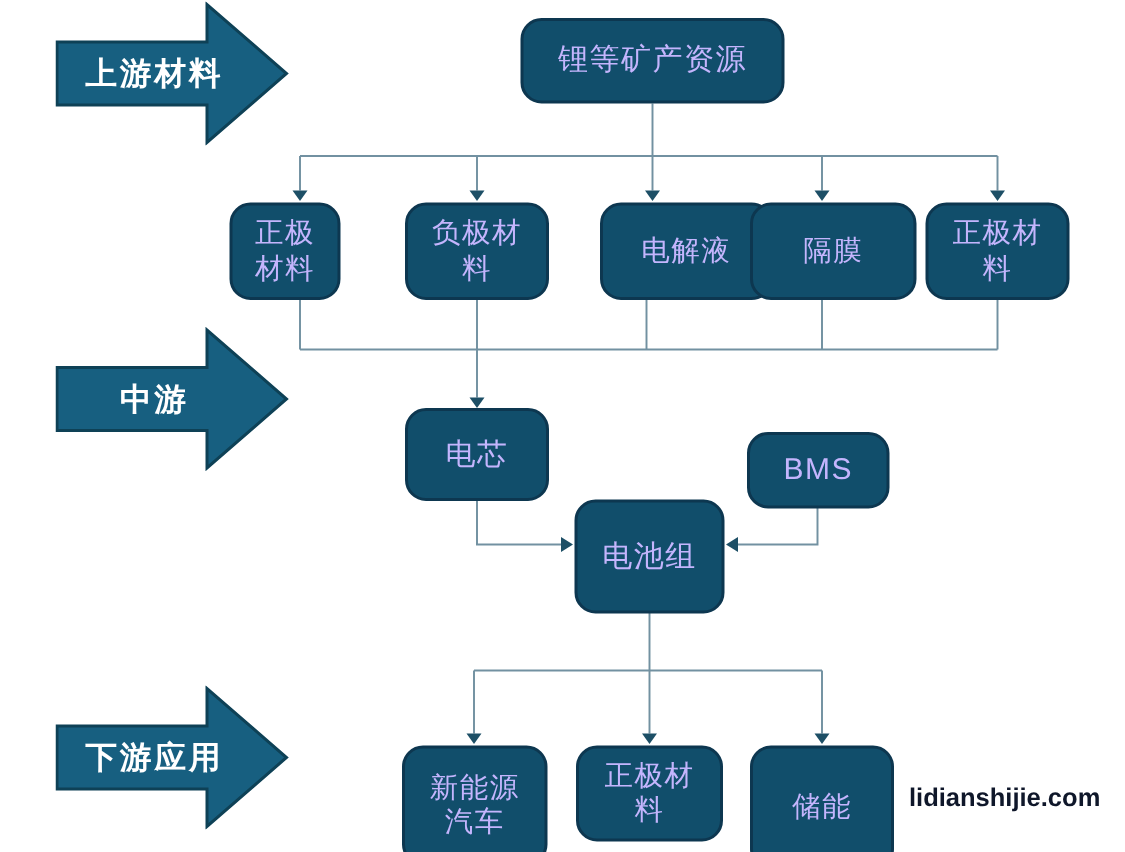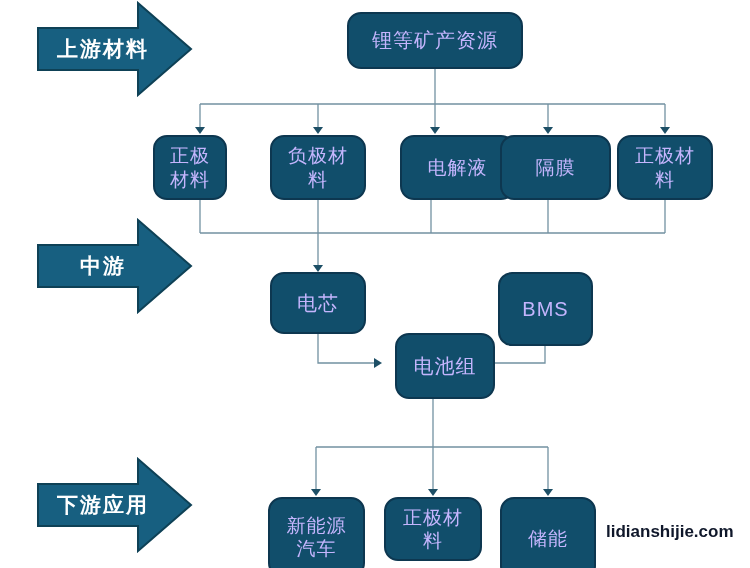--- a/index.html
+++ b/index.html
@@ -153,24 +153,24 @@
   <div class="node" style="left:500px;top:135px;width:111px;height:65px">
     <span class="node-label">隔膜</span>
   </div>
   <div class="node" style="left:617px;top:135px;width:96px;height:65px">
     <span class="node-label">正极材料</span>
   </div>
 
   <div class="node" style="left:270px;top:272px;width:96px;height:62px">
     <span class="node-label big">电芯</span>
   </div>
-  <div class="node" style="left:498px;top:272px;width:95px;height:74px">
+  <div class="node" style="left:498px;top:288px;width:95px;height:51px">
     <span class="node-label big">BMS</span>
   </div>
-  <div class="node" style="left:395px;top:333px;width:100px;height:66px">
+  <div class="node" style="left:383px;top:333px;width:100px;height:76px">
     <span class="node-label big">电池组</span>
   </div>
 
   <div class="node" style="left:268px;top:497px;width:97px;height:80px">
     <span class="node-label">新能源汽车</span>
   </div>
   <div class="node" style="left:384px;top:497px;width:98px;height:64px">
     <span class="node-label">正极材料</span>
   </div>
   <div class="node" style="left:500px;top:497px;width:96px;height:83px">

